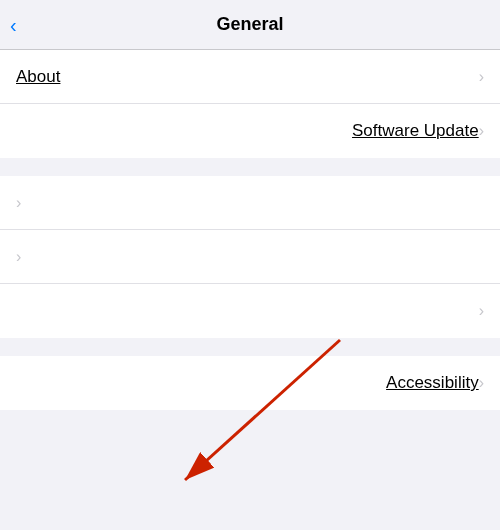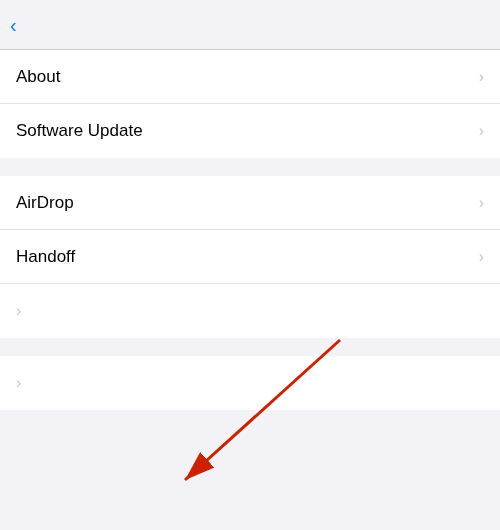--- a/index.html
+++ b/index.html
@@ -66,25 +66,27 @@
       justify-content: space-between;
       padding: 0 16px;
       height: 54px;
       background-color: #fff;
       border-bottom: 1px solid #e0e0e5;
       cursor: pointer;
     }
 
     .menu-item:last-child {
       border-bottom: none;
+      justify-content: flex-end;
     }
 
     .menu-item-label {
       font-size: 17px;
       color: #000;
+      text-decoration: underline;
     }
 
     .menu-item-chevron {
       color: #c7c7cc;
       font-size: 16px;
     }
 
     .arrow-container {
       position: absolute;
       width: 500px;
@@ -99,53 +101,53 @@
       height: 100%;
     }
   </style>
 </head>
 <body>
 
 <div class="nav-bar">
   <div class="back-button">
     <span class="back-chevron">‹</span>
   </div>
+  <span class="nav-title">General</span>
 </div>
 
 <div class="section">
   <div class="menu-item">
     <span class="menu-item-label">About</span>
     <span class="menu-item-chevron">›</span>
   </div>
   <div class="menu-item">
     <span class="menu-item-label">Software Update</span>
     <span class="menu-item-chevron">›</span>
   </div>
 </div>
 
 <div class="separator-group"></div>
 
 <div class="section">
   <div class="menu-item">
-    <span class="menu-item-label">AirDrop</span>
     <span class="menu-item-chevron">›</span>
   </div>
   <div class="menu-item">
-    <span class="menu-item-label">Handoff</span>
     <span class="menu-item-chevron">›</span>
   </div>
   <div class="menu-item">
     <span class="menu-item-chevron">›</span>
   </div>
 </div>
 
 <div class="separator-group"></div>
 
 <div class="section">
   <div class="menu-item">
+    <span class="menu-item-label">Accessibility</span>
     <span class="menu-item-chevron">›</span>
   </div>
 </div>
 
 <div class="arrow-container">
   <svg viewBox="0 0 500 530" xmlns="http://www.w3.org/2000/svg">
 
     <defs>
       <marker id="arrowhead" markerWidth="10" markerHeight="7" refX="10" refY="3.5" orient="auto">
         <polygon points="0 0, 10 3.5, 0 7" fill="#cc2200"></polygon>

